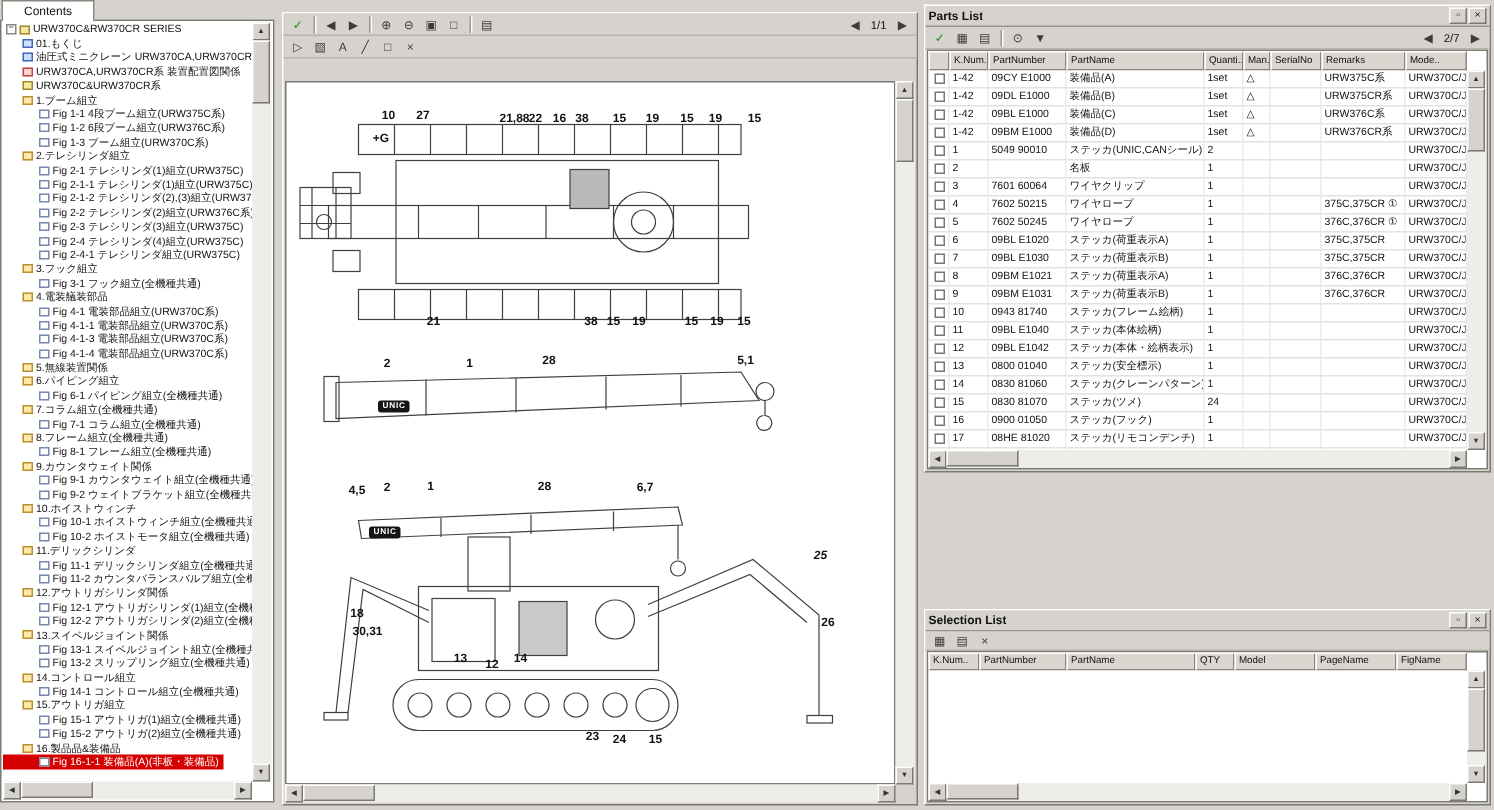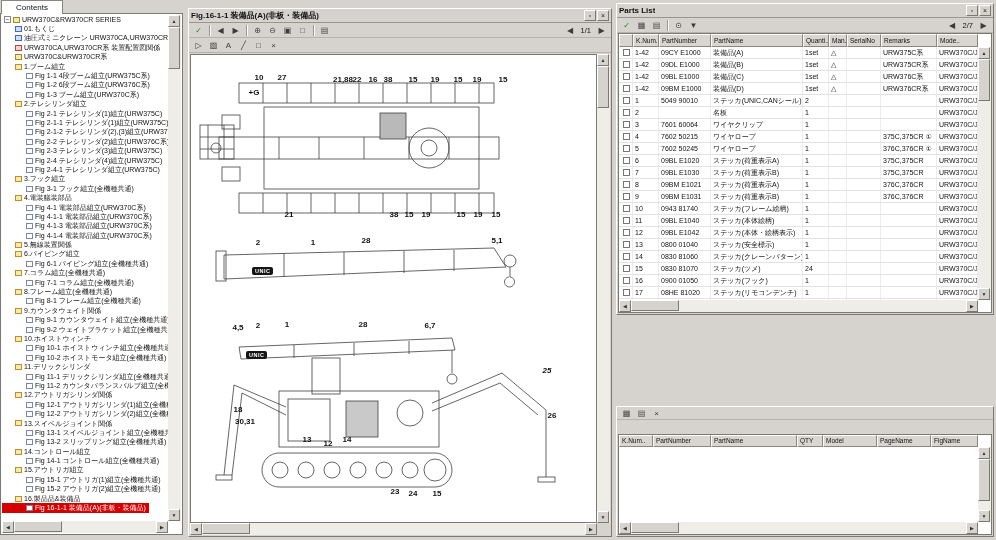--- a/index.html
+++ b/index.html
@@ -324,27 +324,20 @@
         </div>
       <div class="sb sb-h tree-hsb">
           <span class="sb-btn">◀</span>
           <span class="sb-thumb"></span>
           <span class="sb-btn">▶</span>
         </div>
     </div>
   </div>
 
   <div id="viewer" class="panel">
-    <div class="titlebar">
-      <span class="title">Fig.16-1-1 装備品(A)(非板・装備品)</span>
-      <span class="win-btns">
-          <span class="tb-btn">▫</span>
-          <span class="tb-btn">×</span>
-        </span>
-    </div>
     <div class="toolbar">
         <span class="tb-btn" style="color: rgb(21, 144, 21);">✓</span>
         <span class="tb-sep"></span>
         <span class="tb-btn">◀</span>
         <span class="tb-btn">▶</span>
         <span class="tb-sep"></span>
         <span class="tb-btn">⊕</span>
         <span class="tb-btn">⊖</span>
         <span class="tb-btn">▣</span>
         <span class="tb-btn">□</span>
@@ -821,20 +814,27 @@
         </div>
       <div class="sb sb-h parts-hsb">
           <span class="sb-btn">◀</span>
           <span class="sb-thumb"></span>
           <span class="sb-btn">▶</span>
         </div>
     </div>
   </div>
 
   <div id="selection" class="panel">
+    <div class="titlebar">
+      <span class="title">Selection List</span>
+      <span class="win-btns">
+          <span class="tb-btn">▫</span>
+          <span class="tb-btn">×</span>
+        </span>
+    </div>
     <div class="toolbar" style="height:13px">
         <span class="tb-btn">▦</span>
         <span class="tb-btn">▤</span>
         <span class="tb-btn">×</span>
       </div>
     <div class="sl-wrap">
       <div class="sl-header">
           <div class="sl-h">K.Num..</div>
           <div class="sl-h">PartNumber</div>
           <div class="sl-h">PartName</div>

